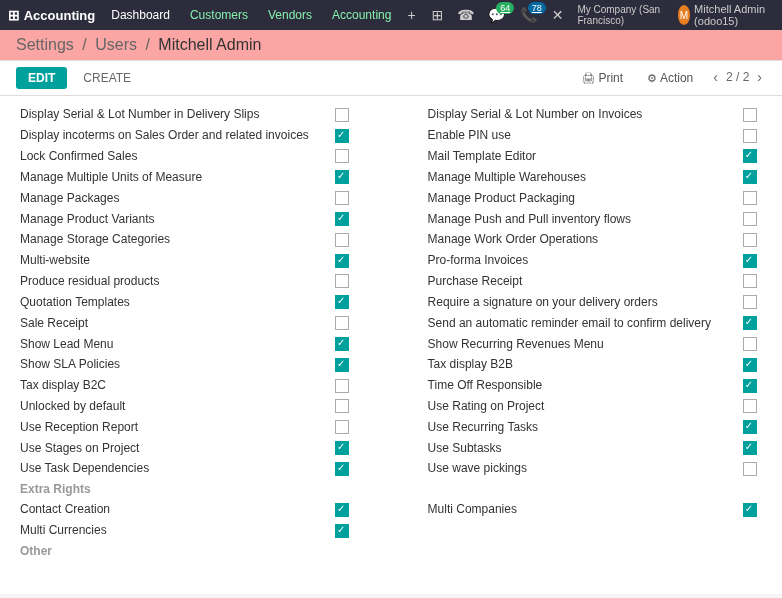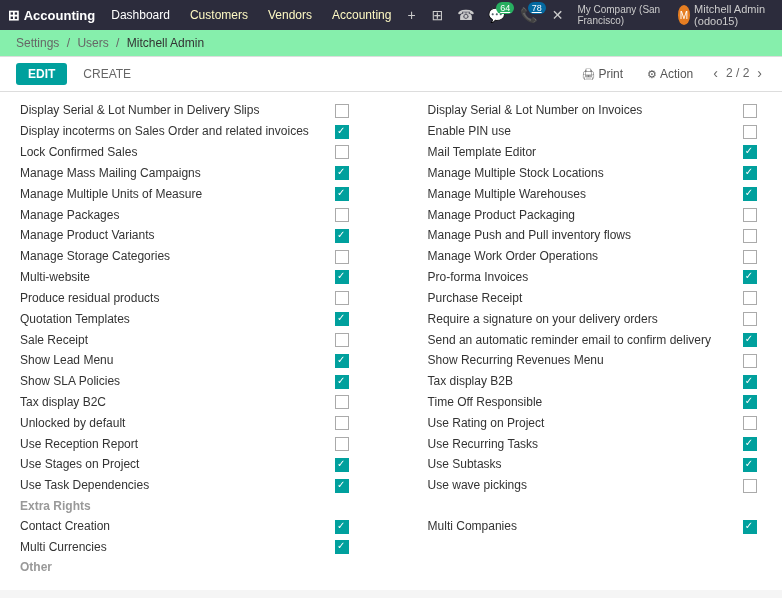--- a/index.html
+++ b/index.html
@@ -14,21 +14,21 @@
       padding: 0 8px;
       color: #fff;
       gap: 4px;
     }
     .nav-logo {
       display: flex; align-items: center; gap: 4px; margin-right: 4px;
       font-weight: bold; font-size: 13px; color: #fff;
     }
     .nav-logo .grid-icon { font-size: 14px; }
     .nav-item {
-      padding: 4px 8px; font-size: 12px; color: #fef9c3; cursor: pointer; border-radius: 3px;
+      padding: 4px 8px; font-size: 12px; color: #86efac; cursor: pointer; border-radius: 3px;
     }
     .nav-item.active { color: #fff; }
     .nav-add { color: #ccc; font-size: 14px; cursor: pointer; padding: 0 4px; }
     .nav-spacer { flex: 1; }
     .nav-icons { display: flex; align-items: center; gap: 6px; }
     .nav-icon-btn {
       position: relative; color: #ccc; cursor: pointer; font-size: 14px; padding: 2px 4px;
     }
     .badge {
       position: absolute; top: -3px; right: -4px;
@@ -36,23 +36,23 @@
       border-radius: 8px; padding: 1px 4px; min-width: 14px; text-align: center; text-decoration: underline;
     }
     .badge.green { background: #27ae60; }
     .badge.blue { background: #0369a1; }
     .nav-company { font-size: 10px; color: #ccc; padding: 0 6px; }
     .nav-user { font-size: 11px; color: #ccc; padding: 0 6px; display: flex; align-items: center; gap: 4px; }
     .user-avatar { width: 20px; height: 20px; border-radius: 50%; background: #e67e22; display: flex; align-items: center; justify-content: center; font-size: 10px; color: #fff; }
 
     
     .breadcrumb-bar {
-      background: #86efac;
+      background: #fca5a5;
       padding: 6px 16px;
-      font-size: 12px;
+      font-size: 16px;
       color: #666;
       border-bottom: 1px solid #ddd;
     }
     .breadcrumb-bar a { color: #666; text-decoration: none; }
     .breadcrumb-bar .separator { margin: 0 4px; }
     .breadcrumb-bar .current { color: #333; }
 
     
     .toolbar {
       background: #fff;
@@ -211,31 +211,20 @@
       <td class="col-check">
         <span class="cb "></span>
       </td>
       <td class="col-spacer"></td>
       <td class="col-label">Mail Template Editor</td>
         <td class="col-check">
           <span class="cb checked"></span>
         </td>
     </tr>
         <tr>
-      <td class="col-label">Manage Mass Mailing Campaigns</td>
-      <td class="col-check">
-        <span class="cb checked"></span>
-      </td>
-      <td class="col-spacer"></td>
-      <td class="col-label">Manage Multiple Stock Locations</td>
-        <td class="col-check">
-          <span class="cb checked"></span>
-        </td>
-    </tr>
-        <tr>
       <td class="col-label">Manage Multiple Units of Measure</td>
       <td class="col-check">
         <span class="cb checked"></span>
       </td>
       <td class="col-spacer"></td>
       <td class="col-label">Manage Multiple Warehouses</td>
         <td class="col-check">
           <span class="cb checked"></span>
         </td>
     </tr>

